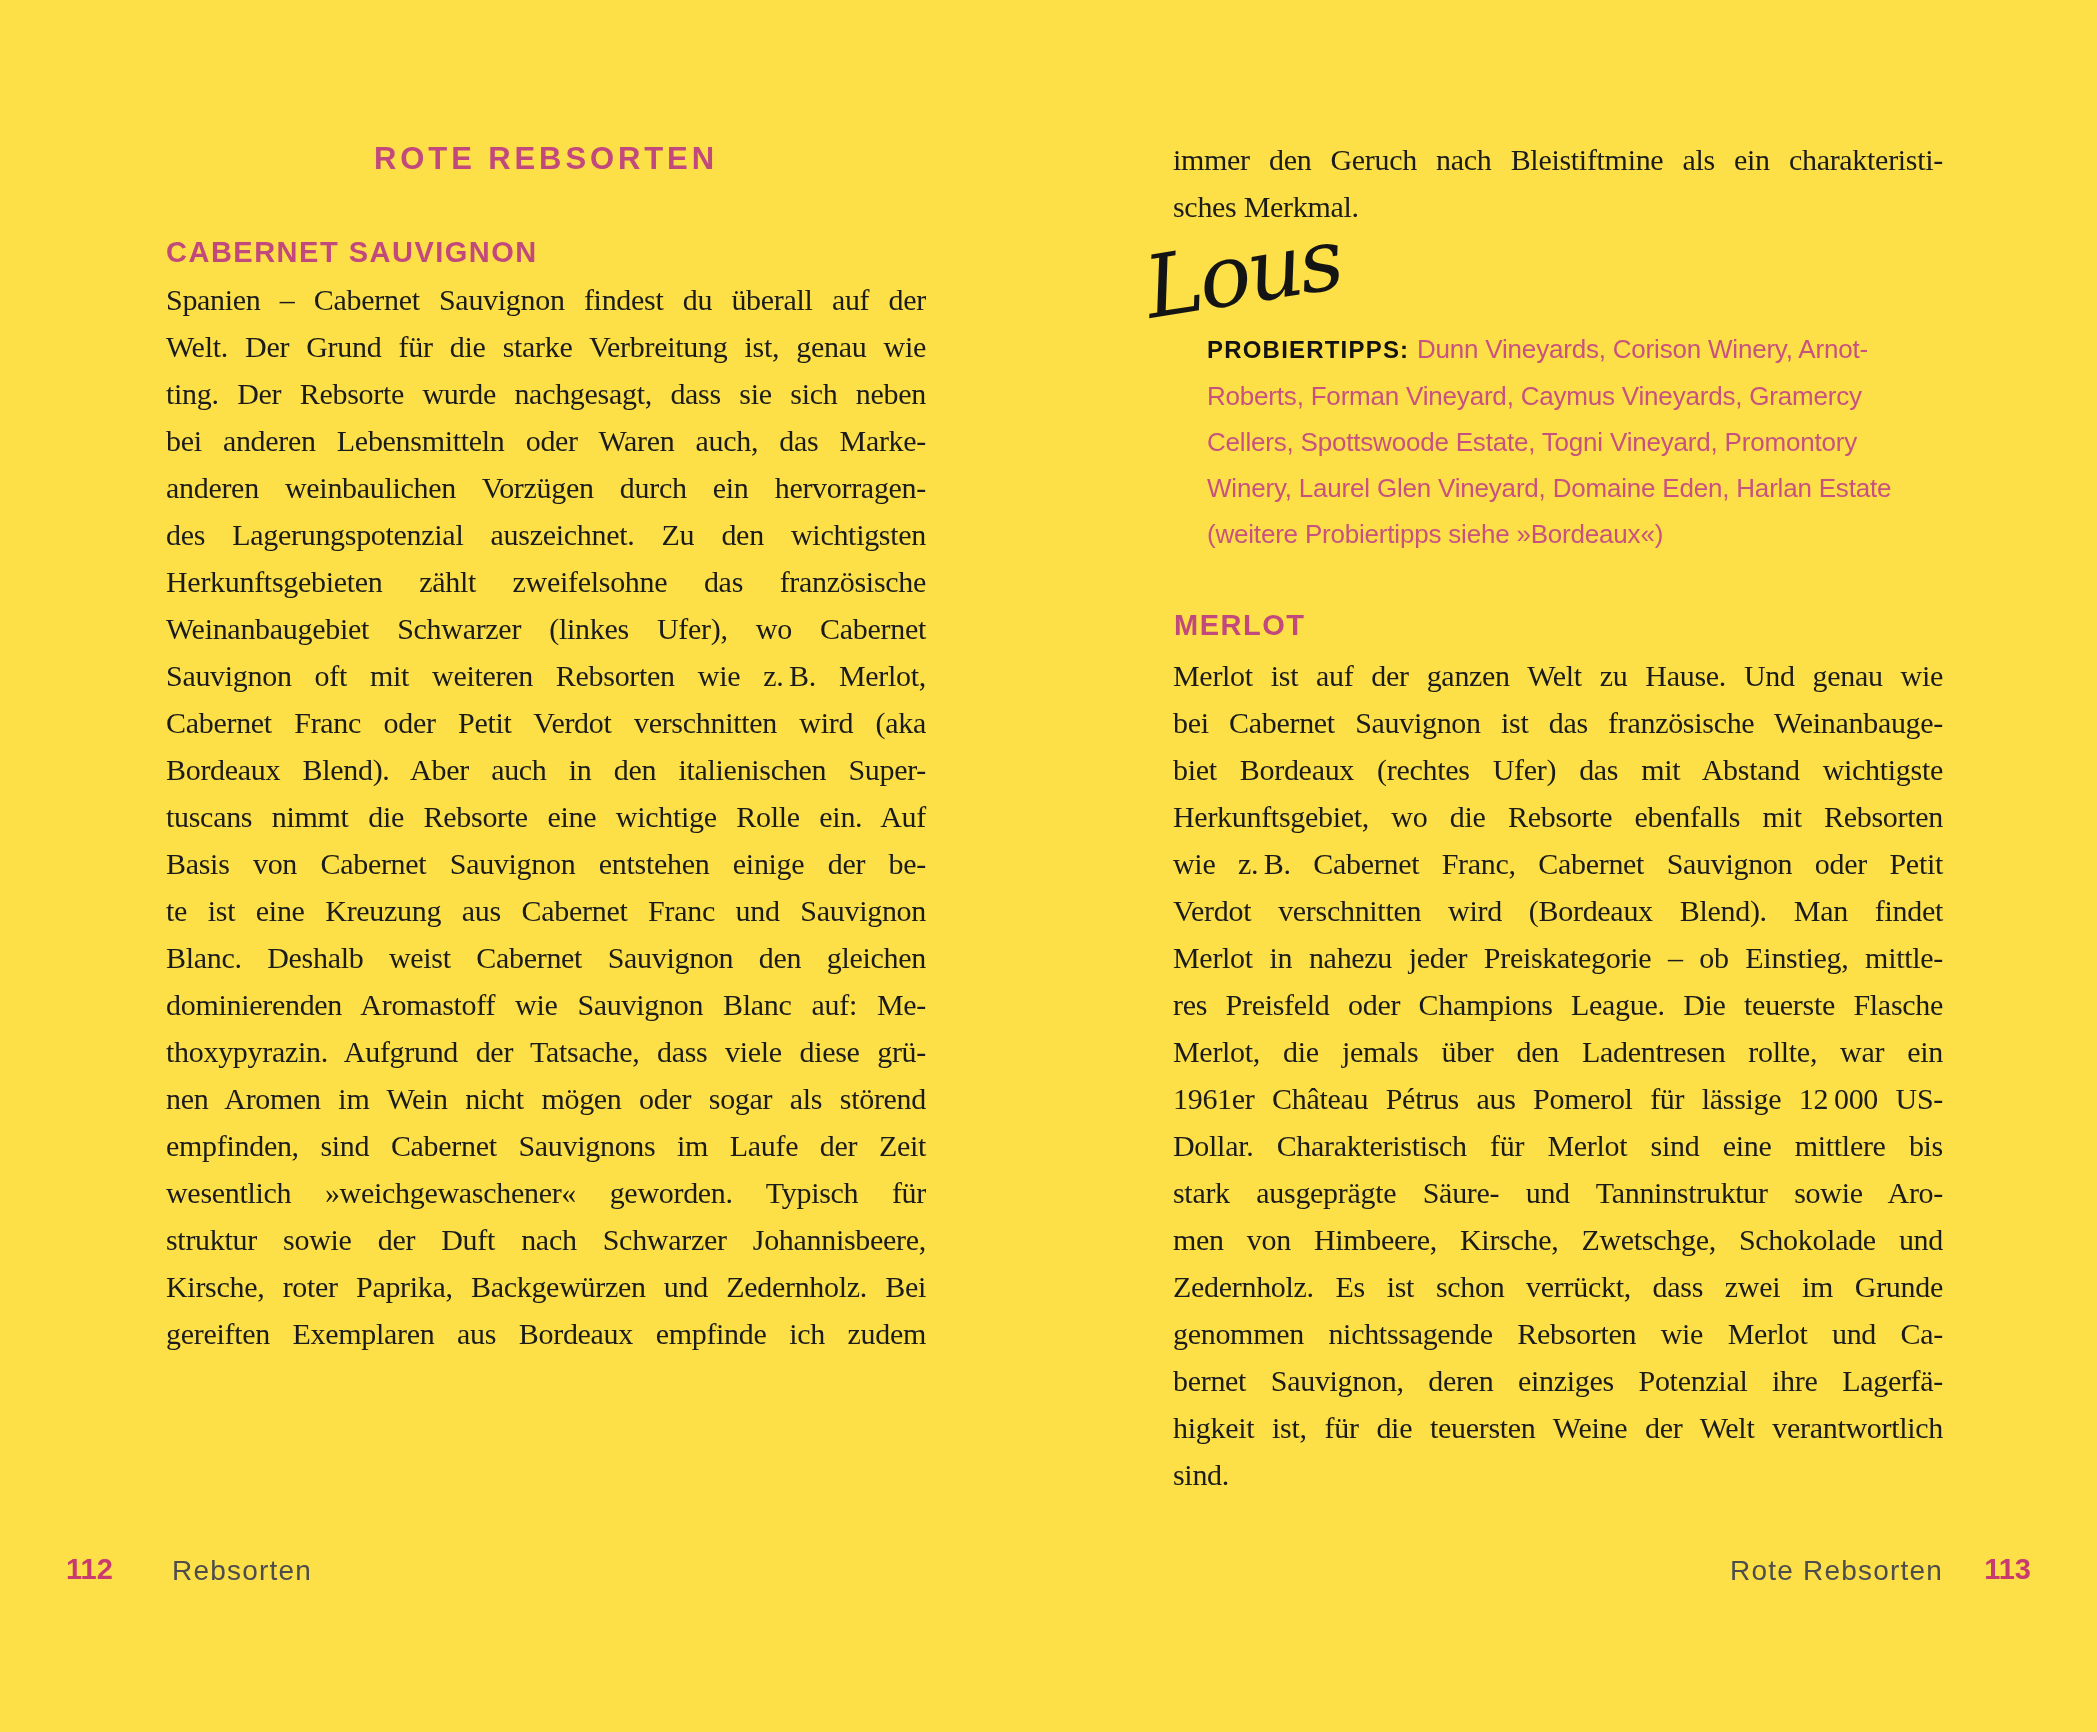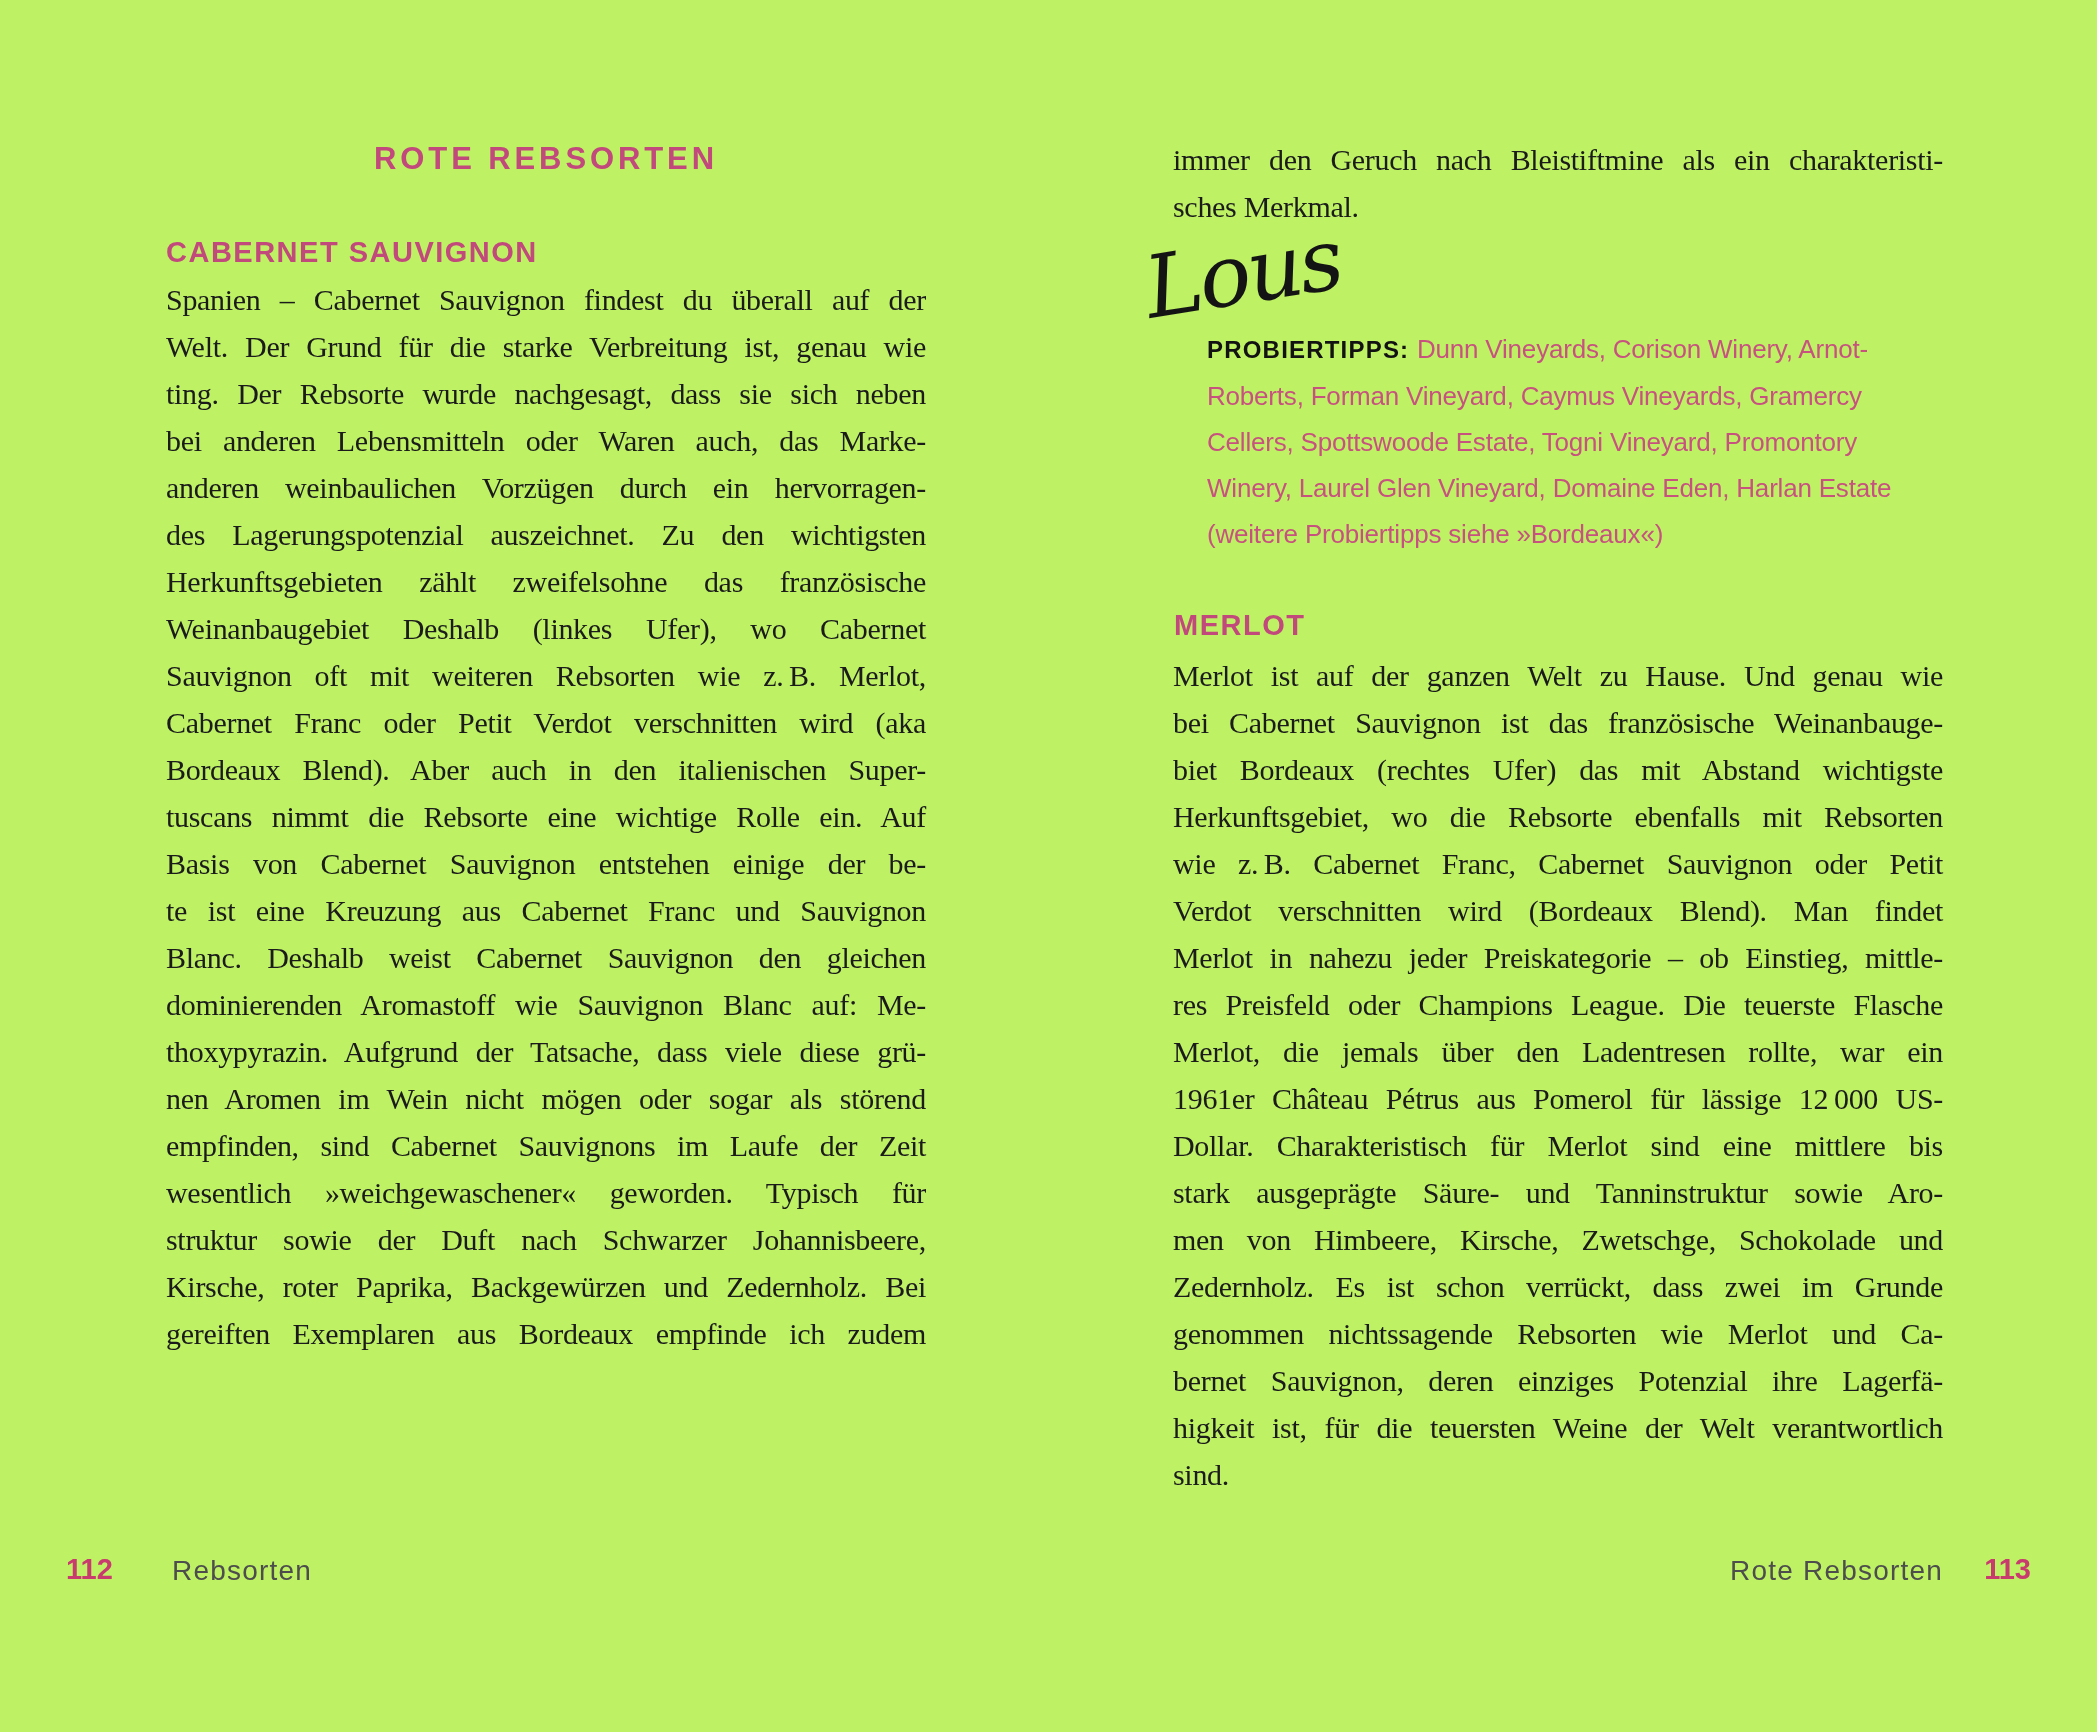--- a/index.html
+++ b/index.html
@@ -1,19 +1,19 @@
 <!DOCTYPE html>
 <html style="--pink_header: #c2497c; --pink_list: #c8527f; --pink_number: #c93a6e; --body_text: #1b1b1b; --footer_gray: #4d4d4d;font-size:12.4px"><head>
 <meta charset="utf-8">
 <style>
   html,body{margin:0;padding:0;background:#ffffff;}
   .spread{
     position:relative;
     width:2097px;height:1732px;
-    background:#bef264;
+    background:#fde047;
     overflow:hidden;
     font-family:"Liberation Serif", serif;
     color:#1b1b1b;
   }
   
   .chapter-title{
     position:absolute;left:166px;top:141px;width:760px;
     text-align:center;
     font-family:"Liberation Sans", sans-serif;
     font-weight:700;font-size:31px;letter-spacing:3.9px;
@@ -96,21 +96,21 @@
     <div class="section-header" id="hdr-cab">CABERNET SAUVIGNON</div>
 
     <div class="body-lines" id="left-body">
         <div class="bline just">Spanien – Cabernet Sauvignon findest du überall auf der</div>
         <div class="bline just">Welt. Der Grund für die starke Verbreitung ist, genau wie</div>
         <div class="bline just">ting. Der Rebsorte wurde nachgesagt, dass sie sich neben</div>
         <div class="bline just">bei anderen Lebensmitteln oder Waren auch, das Marke-</div>
         <div class="bline just">anderen weinbaulichen Vorzügen durch ein hervorragen-</div>
         <div class="bline just">des Lagerungspotenzial auszeichnet. Zu den wichtigsten</div>
         <div class="bline just">Herkunftsgebieten zählt zweifelsohne das französische</div>
-        <div class="bline just">Weinanbaugebiet Deshalb (linkes Ufer), wo Cabernet</div>
+        <div class="bline just">Weinanbaugebiet Schwarzer (linkes Ufer), wo Cabernet</div>
         <div class="bline just">Sauvignon oft mit weiteren Rebsorten wie z. B. Merlot,</div>
         <div class="bline just">Cabernet Franc oder Petit Verdot verschnitten wird (aka</div>
         <div class="bline just">Bordeaux Blend). Aber auch in den italienischen Super-</div>
         <div class="bline just">tuscans nimmt die Rebsorte eine wichtige Rolle ein. Auf</div>
         <div class="bline just">Basis von Cabernet Sauvignon entstehen einige der be-</div>
         <div class="bline just">te ist eine Kreuzung aus Cabernet Franc und Sauvignon</div>
         <div class="bline just">Blanc. Deshalb weist Cabernet Sauvignon den gleichen</div>
         <div class="bline just">dominierenden Aromastoff wie Sauvignon Blanc auf: Me-</div>
         <div class="bline just">thoxypyrazin. Aufgrund der Tatsache, dass viele diese grü-</div>
         <div class="bline just">nen Aromen im Wein nicht mögen oder sogar als störend</div>

